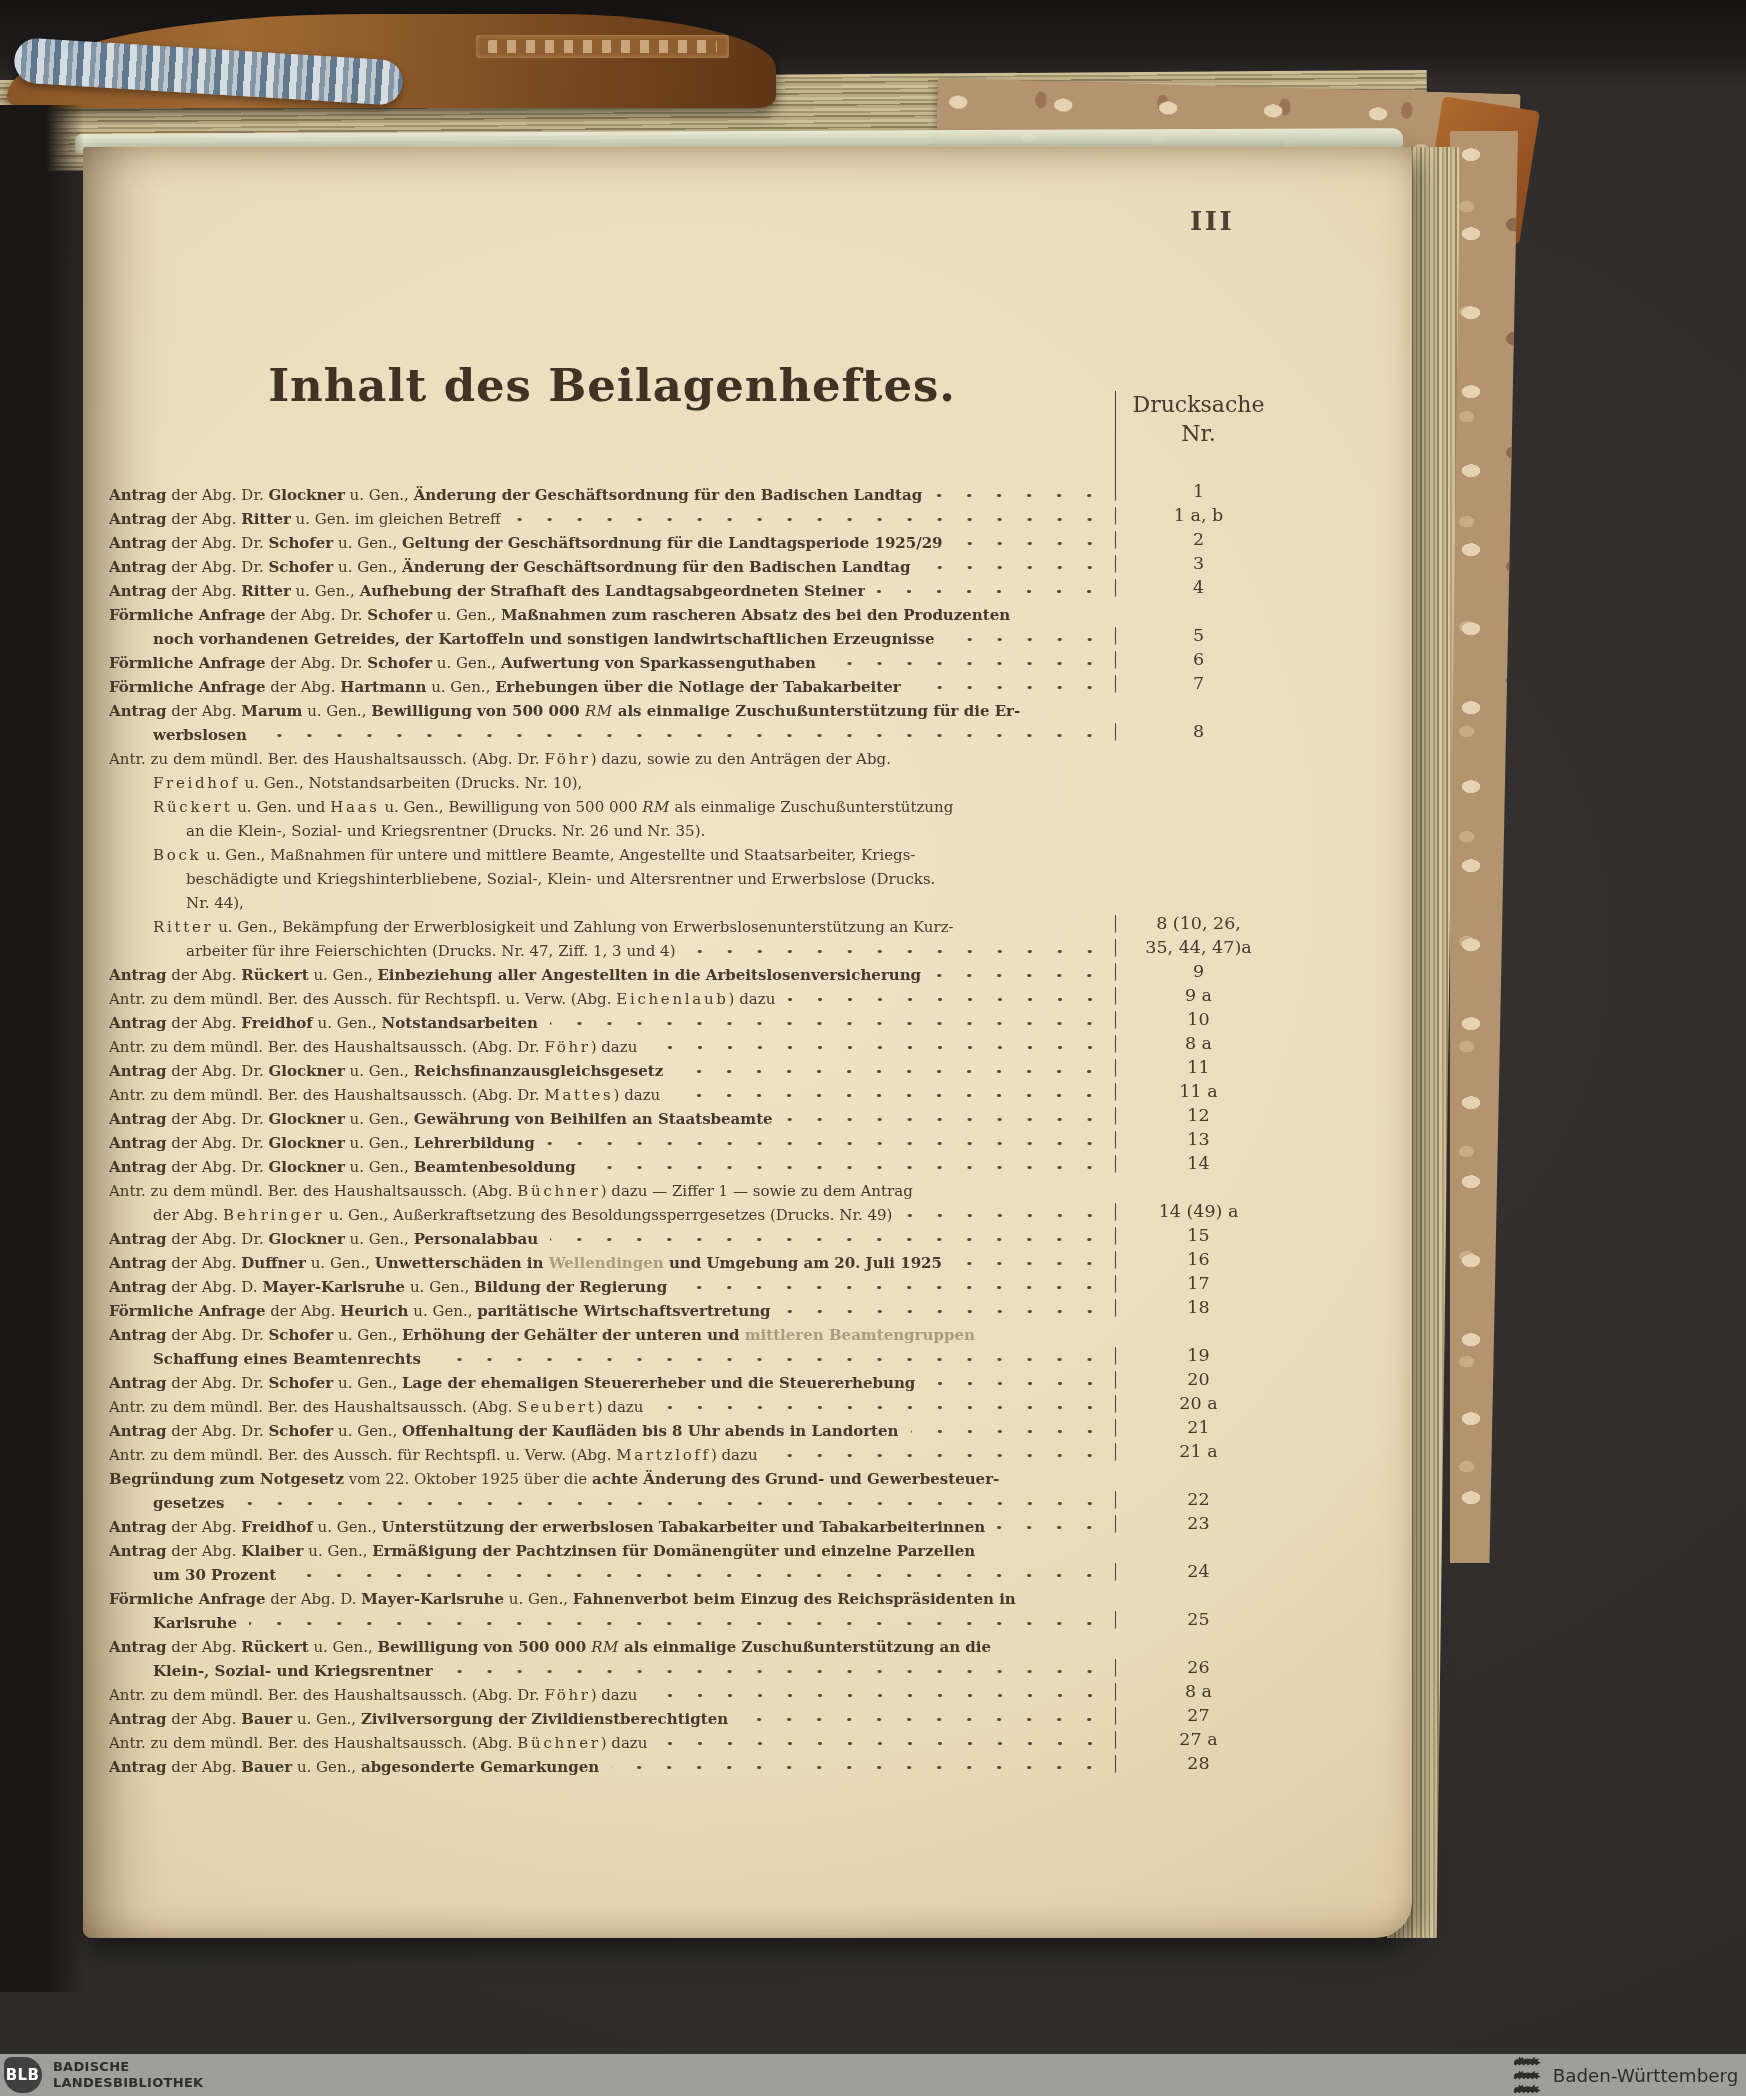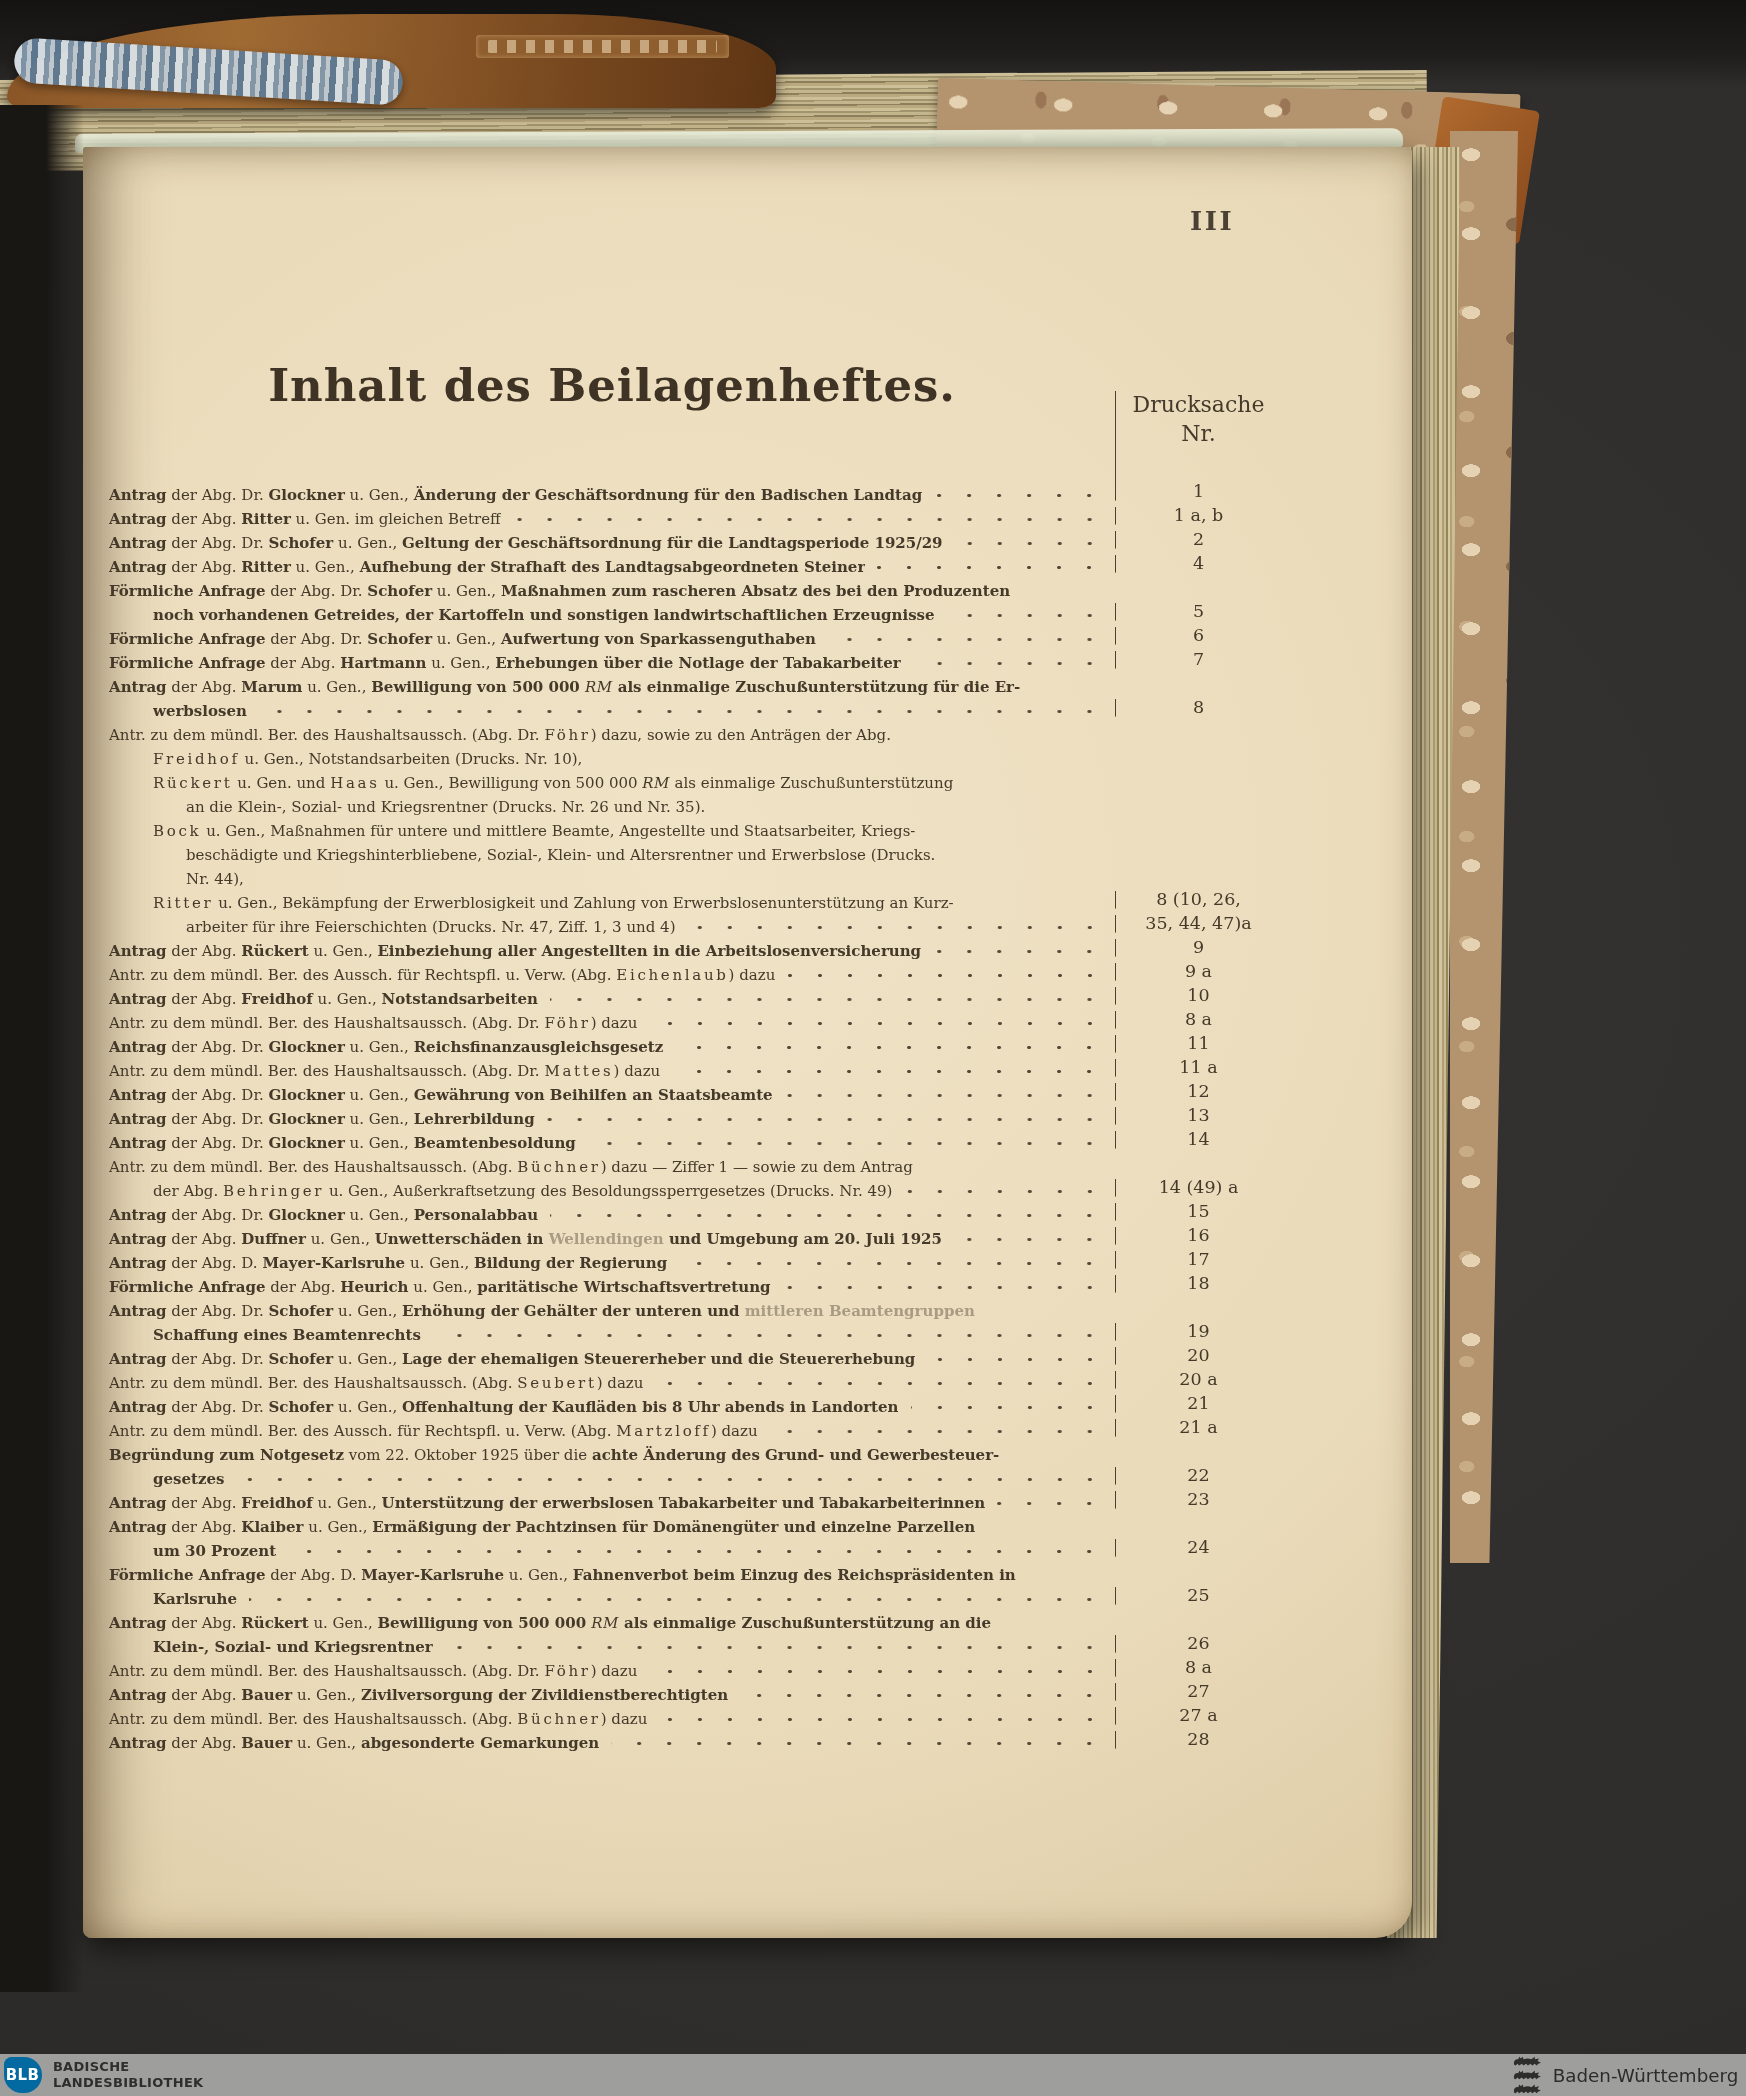--- a/index.html
+++ b/index.html
@@ -76,21 +76,21 @@
   .leader.dotted{background-image:radial-gradient(circle, rgba(70,57,42,.9) 1.6px, rgba(0,0,0,0) 2px);
       background-size:30px 7px;background-repeat:repeat-x;background-position:right 3.5px center;}
   .num{flex:0 0 166px;box-sizing:border-box;border-left:1.7px solid #4b4033;
       display:flex;align-items:center;justify-content:center;font-size:17.5px;
       transform:translateY(-4.4px);white-space:nowrap;}
   
   .footer{position:absolute;left:0;bottom:0;width:100%;height:42px;background:#9e9e9c;
       display:flex;align-items:center;justify-content:space-between;
       font-family:"DejaVu Sans", sans-serif;}
   .f-left{display:flex;align-items:center;gap:11.4px;margin-left:3.5px;}
-  .blb-logo{width:38px;height:36px;background:#0369a1;border-radius:7.9px 19px 19px 19px;
+  .blb-logo{width:38px;height:36px;background:#404040;border-radius:7.9px 19px 19px 19px;
       display:flex;align-items:center;justify-content:center;}
   .blb-logo span{color:#fff;font-weight:bold;font-size:15px;letter-spacing:0.4px;}
   .lib-name{font-weight:bold;font-size:13px;line-height:1.25;color:#2e2e2c;letter-spacing:0.3px;}
   .f-right{display:flex;align-items:center;gap:10.5px;margin-right:8.7px;}
   .lions{display:block;}
   .state{font-size:18.3px;color:#2c2c2a;}
 </style>
 </head>
 <body>
 
@@ -130,20 +130,25 @@
             <div class="toc-text"><span class="f1">Antrag</span><span> der Abg. </span><span class="f1">Ritter</span><span> u. Gen. im gleichen Betreff</span></div>
             <div class="leader dotted"></div>
             <div class="num">1 a, b</div>
           </div>
           <div class="toc-line ind0">
             <div class="toc-text"><span class="f1">Antrag</span><span> der Abg. Dr. </span><span class="f1">Schofer</span><span> u. Gen., </span><span class="f1">Geltung der Geschäftsordnung für die Landtagsperiode 1925/29</span></div>
             <div class="leader dotted"></div>
             <div class="num">2</div>
           </div>
           <div class="toc-line ind0">
+            <div class="toc-text"><span class="f1">Antrag</span><span> der Abg. Dr. </span><span class="f1">Schofer</span><span> u. Gen., </span><span class="f1">Änderung der Geschäftsordnung für den Badischen Landtag</span></div>
+            <div class="leader dotted"></div>
+            <div class="num">3</div>
+          </div>
+          <div class="toc-line ind0">
             <div class="toc-text"><span class="f1">Antrag</span><span> der Abg. </span><span class="f1">Ritter</span><span> u. Gen., </span><span class="f1">Aufhebung der Strafhaft des Landtagsabgeordneten Steiner</span></div>
             <div class="leader dotted"></div>
             <div class="num">4</div>
           </div>
           <div class="toc-line ind0">
             <div class="toc-text"><span class="f1">Förmliche Anfrage</span><span> der Abg. Dr. </span><span class="f1">Schofer</span><span> u. Gen., </span><span class="f1">Maßnahmen zum rascheren Absatz des bei den Produzenten</span></div>
             <div class="leader"></div>
             <div class="num"></div>
           </div>
           <div class="toc-line ind1">

